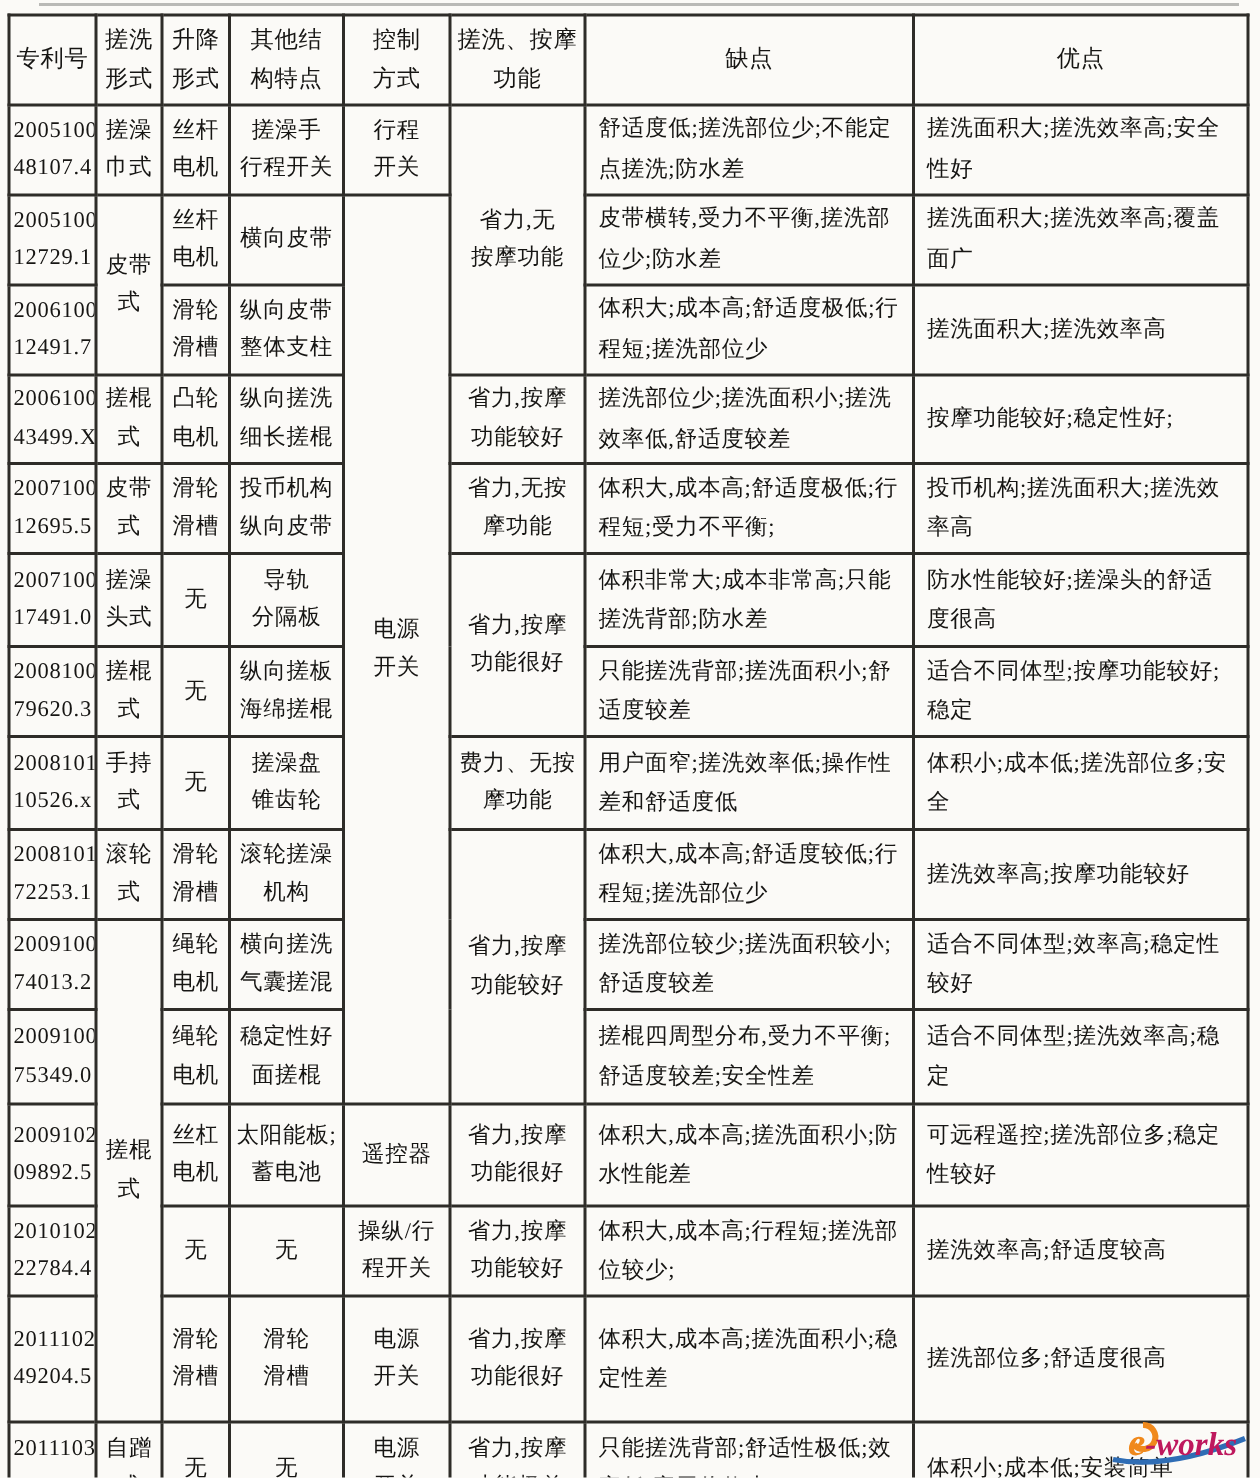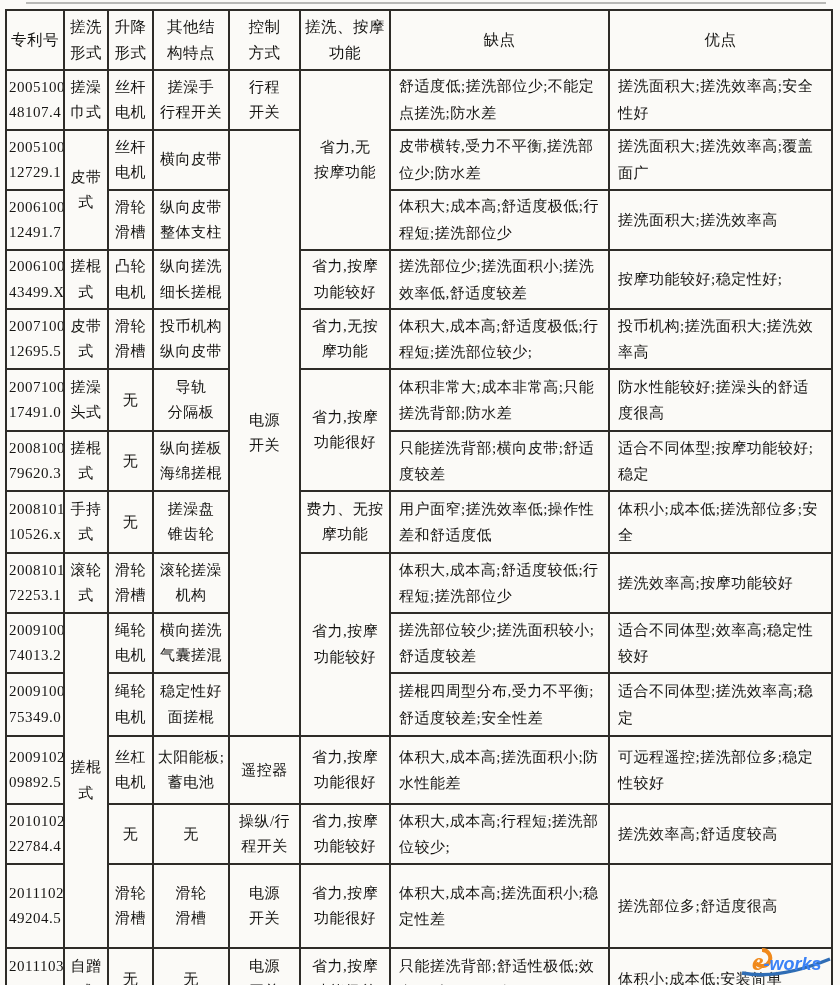--- a/index.html
+++ b/index.html
@@ -27,21 +27,21 @@
   }
   td.long { text-align:left; padding:2px 8px; line-height:1.78; }
   td.hdr { font-size:15.5px; }
   
   .watermark {
     position:absolute; right:6px; bottom:4px; width:96px; height:34px;
     font-style:italic; font-weight:bold; pointer-events:none;
   }
   .wm-text { position:absolute; left:14px; top:0; white-space:nowrap; }
   .wm-e   { color:#f0891c; font-size:26px; font-family:"Liberation Serif",serif; }
-  .wm-rest{ color:#3b82f6; font-size:18px; font-family:Liberation Sans, sans-serif; }
+  .wm-rest{ color:#be185d; font-size:22px; font-family:Liberation Serif, serif; }
   .wm-swoosh { position:absolute; left:0; top:0; }
 </style>
 </head>
 <body>
 
 <div class="scan-line"></div>
 
 <table class="patents">
   <colgroup>
     <col style="width:58px">
@@ -131,21 +131,21 @@
     <td>2007100
 12695.5</td>
     <td>皮带
 式</td>
     <td>滑轮
 滑槽</td>
     <td>投币机构
 纵向皮带</td>
     <td>省力,无按
 摩功能</td>
-    <td class="long">体积大,成本高;舒适度极低;行程短;搓洗部位较少;</td>
+    <td class="long">体积大,成本高;舒适度极低;行程短;受力不平衡;</td>
     <td class="long">投币机构;搓洗面积大;搓洗效率高</td>
   </tr>
 
   <tr style="height:62px">
     <td>2007100
 17491.0</td>
     <td>搓澡
 头式</td>
     <td>无</td>
     <td>导轨
@@ -157,21 +157,21 @@
   </tr>
 
   <tr style="height:60px">
     <td>2008100
 79620.3</td>
     <td>搓棍
 式</td>
     <td>无</td>
     <td>纵向搓板
 海绵搓棍</td>
-    <td class="long">只能搓洗背部;横向皮带;舒适度较差</td>
+    <td class="long">只能搓洗背部;搓洗面积小;舒适度较差</td>
     <td class="long">适合不同体型;按摩功能较好;稳定</td>
   </tr>
 
   <tr style="height:62px">
     <td>2008101
 10526.x</td>
     <td>手持
 式</td>
     <td>无</td>
     <td>搓澡盘

